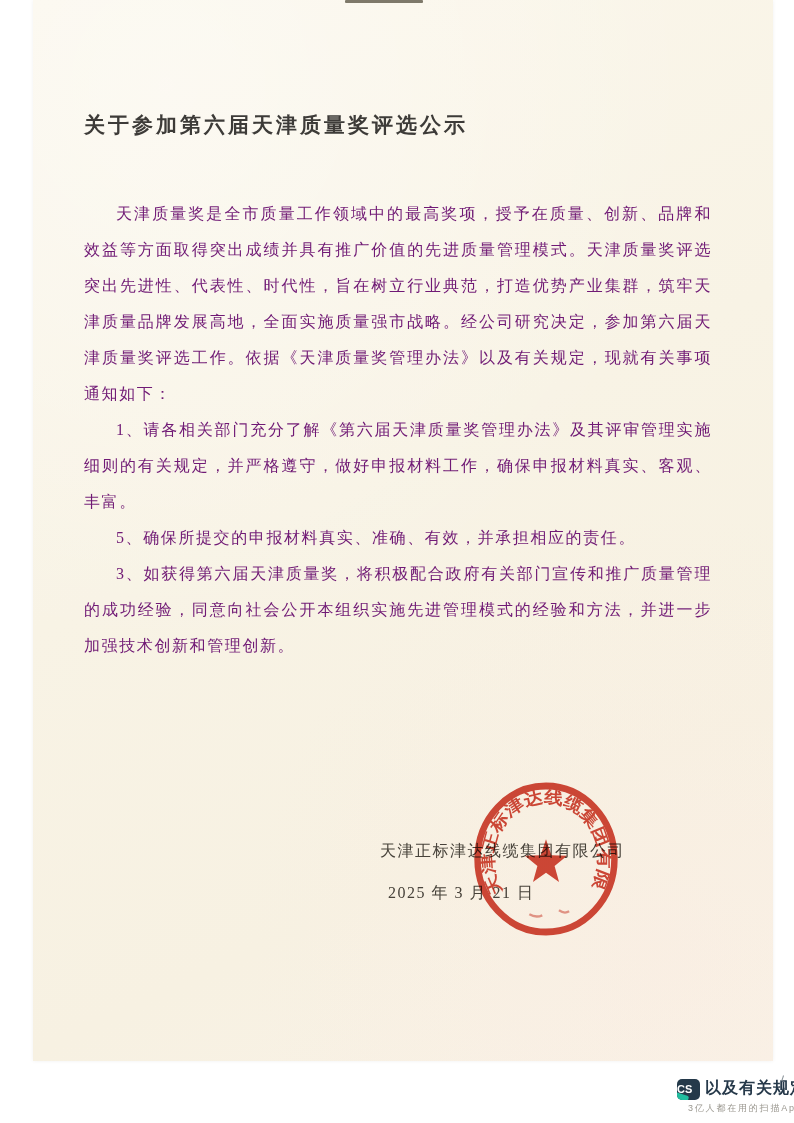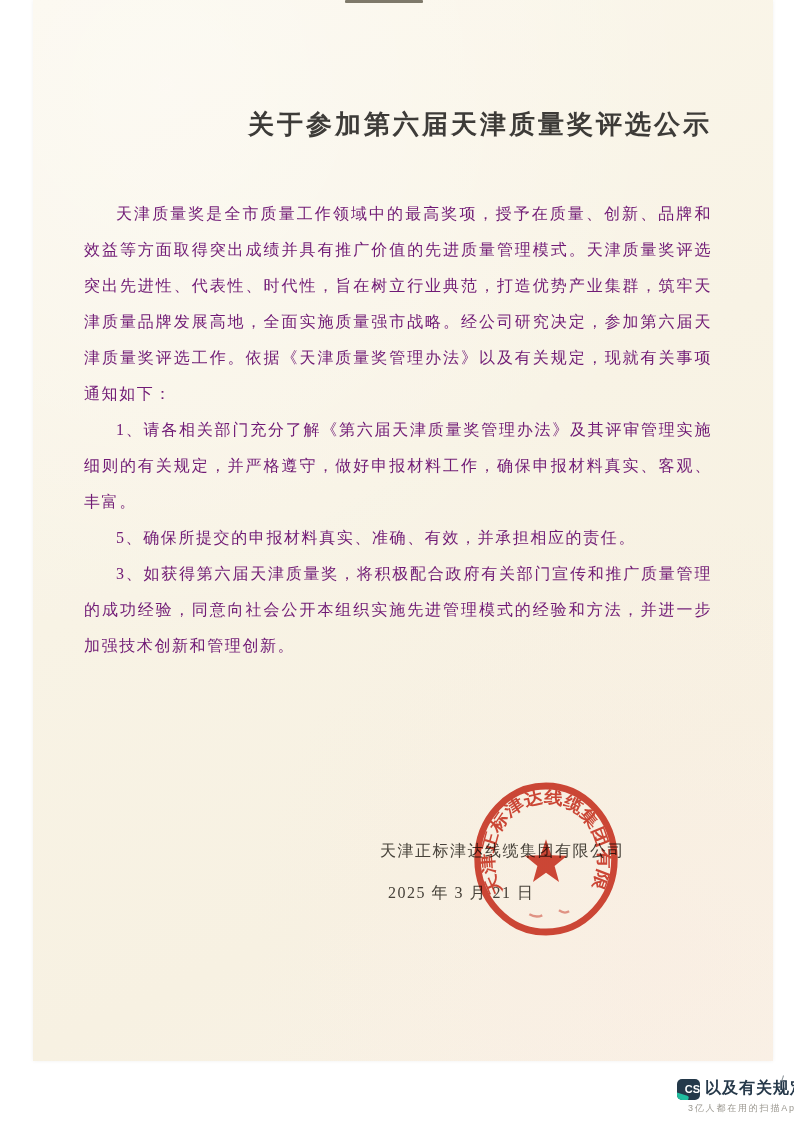--- a/index.html
+++ b/index.html
@@ -18,22 +18,22 @@
   }
   .top-edge-mark{
     position:absolute;left:345px;top:0;width:78px;height:3px;
     background:#5f5949;opacity:.8;border-radius:1px;
   }
   .content{
     position:absolute;left:84px;top:98px;width:628px;
     color:#46423c;
   }
   .doc-title{
-    font-size:26px;font-weight:bold;color:#3d3b38;
-    text-align:right;letter-spacing:3px;
+    font-size:21px;font-weight:bold;color:#3d3b38;
+    text-align:left;letter-spacing:3px;
     margin:12px 0 56px 0;line-height:30px;
   }
   .para{
     font-size:16px;line-height:36px;letter-spacing:1.6px;
     text-align:justify;text-indent:2em;margin:0;
     color:#701a75;
   }
   .sig-line{
     position:absolute;font-size:16px;letter-spacing:1.5px;color:#47423a;
     white-space:nowrap;line-height:22px;
@@ -47,21 +47,21 @@
   .watermark{position:absolute;left:660px;top:1076px;width:130px;height:40px;}
   .cs-logo{
     position:absolute;left:17px;top:3px;width:23px;height:21px;
     background:#24394a;border-radius:5px;overflow:hidden;
   }
   .cs-logo .teal{
     position:absolute;left:-3px;bottom:-4px;width:14px;height:10px;
     background:#21bd9f;transform:rotate(18deg);border-radius:2px;
   }
   .cs-logo .cs-text{
-    position:absolute;left:0;top:1px;width:100%;text-align:right;
+    position:absolute;left:0;top:1px;width:100%;text-align:left;
     color:#ffffff;font-family:"Liberation Sans","DejaVu Sans",sans-serif;
     font-weight:bold;font-size:11px;line-height:18px;letter-spacing:0;
   }
   .app-name{
     position:absolute;left:45px;top:2px;
     font-family:"Liberation Sans","DejaVu Sans",sans-serif;
     font-size:16px;font-weight:bold;color:#26394a;
     letter-spacing:1px;white-space:nowrap;line-height:20px;
   }
   .tm-tick{

